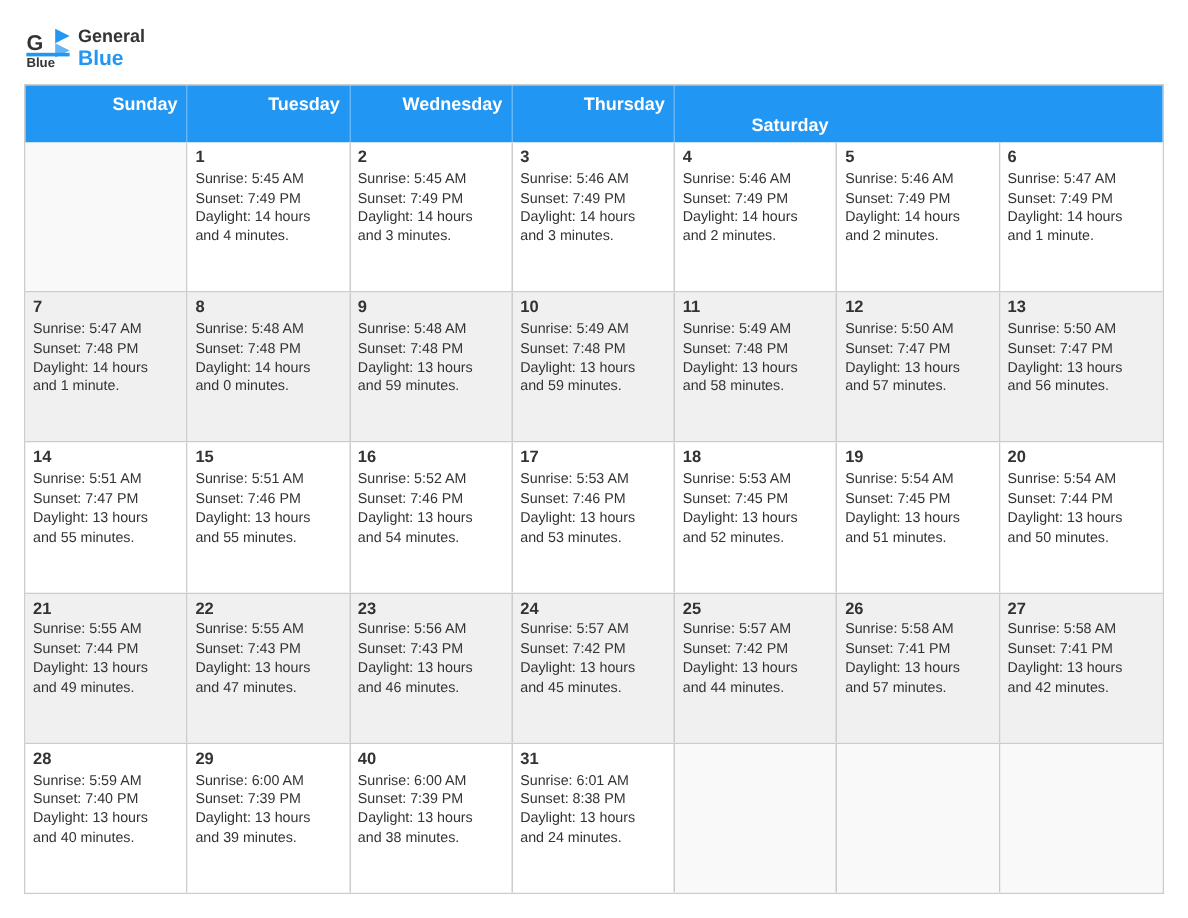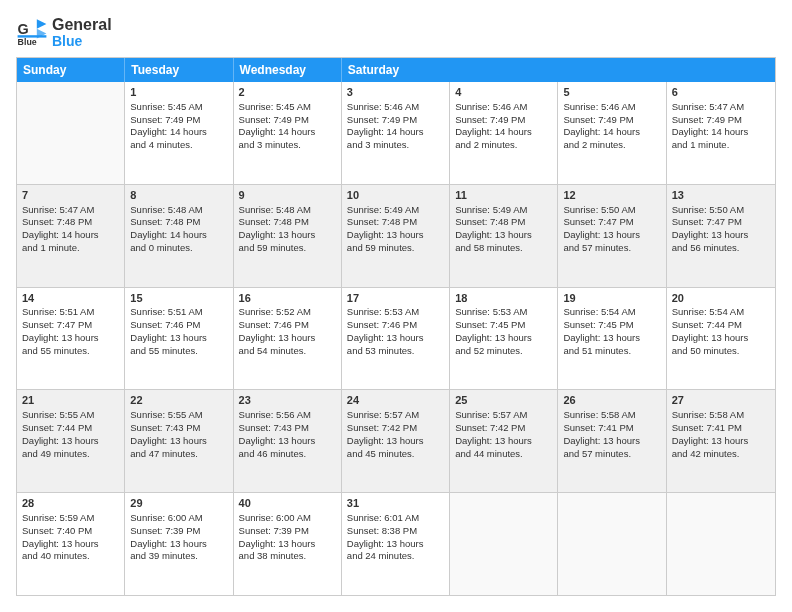--- a/index.html
+++ b/index.html
@@ -53,24 +53,24 @@
     .cal-header {
       display: grid;
       grid-template-columns: repeat(7, 1fr);
       background: #2196F3;
     }
     .cal-header-cell {
       color: #fff;
       font-size: 12px;
       font-weight: bold;
       padding: 5px 6px;
-      text-align: left;
+      text-align: right;
       border-right: 1px solid rgba(255,255,255,0.3);
     }
-    .cal-header-cell:last-child { border-right: none; }
+    .cal-header-cell:last-child { border-right: none; margin-top: 14px; }
     .cal-body {
       flex: 1;
       display: flex;
       flex-direction: column;
     }
     .cal-row {
       display: grid;
       grid-template-columns: repeat(7, 1fr);
       flex: 1;
       border-bottom: 1px solid #ccc;
@@ -105,37 +105,38 @@
 
         <text x="2" y="22" font-size="18" font-weight="bold" fill="#333" font-family="Arial">G</text>
 
         <polygon points="26,4 38,10 26,16" fill="#2196F3"></polygon>
         <polygon points="26,16 38,22 26,28" fill="#64B5F6"></polygon>
 
         <rect x="2" y="24" width="36" height="3" fill="#2196F3"></rect>
         <text x="2" y="36" font-size="11" font-weight="bold" fill="#333" font-family="Arial">Blue</text>
       </svg>
       <div style="line-height:1.1">
-        <div style="font-size:16px;font-weight:bold;color:#333;">
+        <div style="font-size:12px;font-weight:bold;color:#333;">
           <span style="color:#333;">General</span>
         </div>
         <div style="font-size:14px;font-weight:bold;color:#2196F3;">Blue</div>
       </div>
     </div>
     <div class="title-block">
       <div class="main-title"></div>
       <div class="subtitle"></div>
     </div>
   </div>
 
   <div class="calendar">
     <div class="cal-header">
     <div class="cal-header-cell">Sunday</div>
         <div class="cal-header-cell">Tuesday</div>
         <div class="cal-header-cell">Wednesday</div>
+        <div class="cal-header-cell">Thursday</div>
         <div class="cal-header-cell">Saturday</div>
       </div>
     <div class="cal-body">
     <div class="cal-row">
           <div class="cal-cell empty"></div>
           <div class="cal-cell">
             <span class="day-num">1</span>
             <div>Sunrise: 5:45 AM</div>
             <div>Sunset: 7:49 PM</div>
             <div>Daylight: 14 hours</div>

